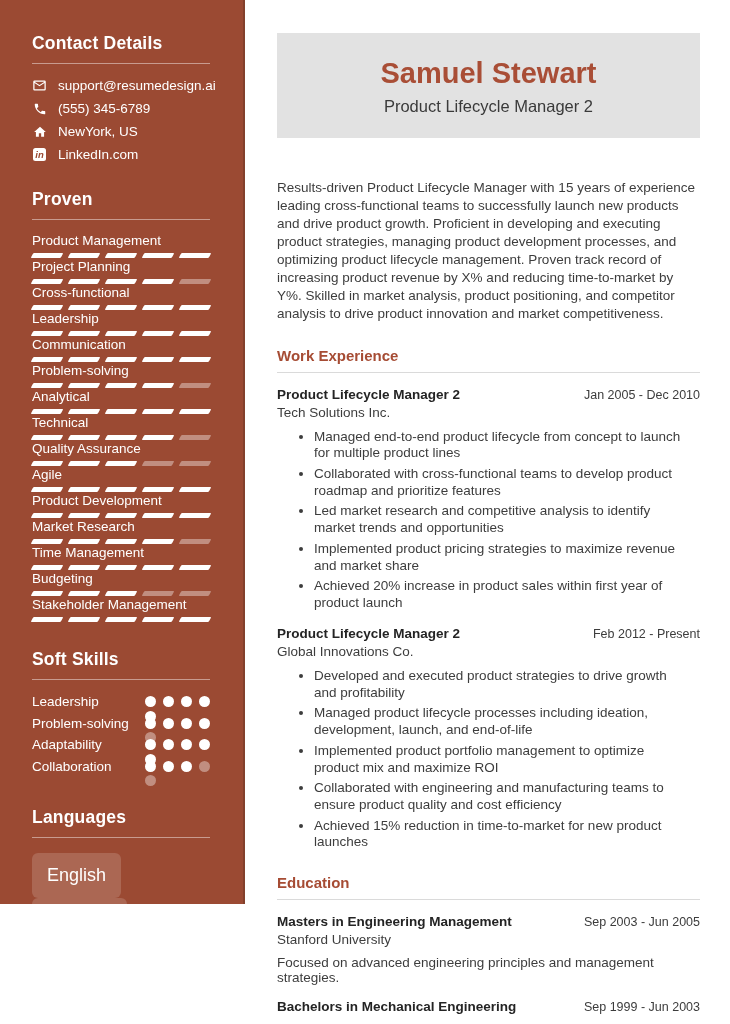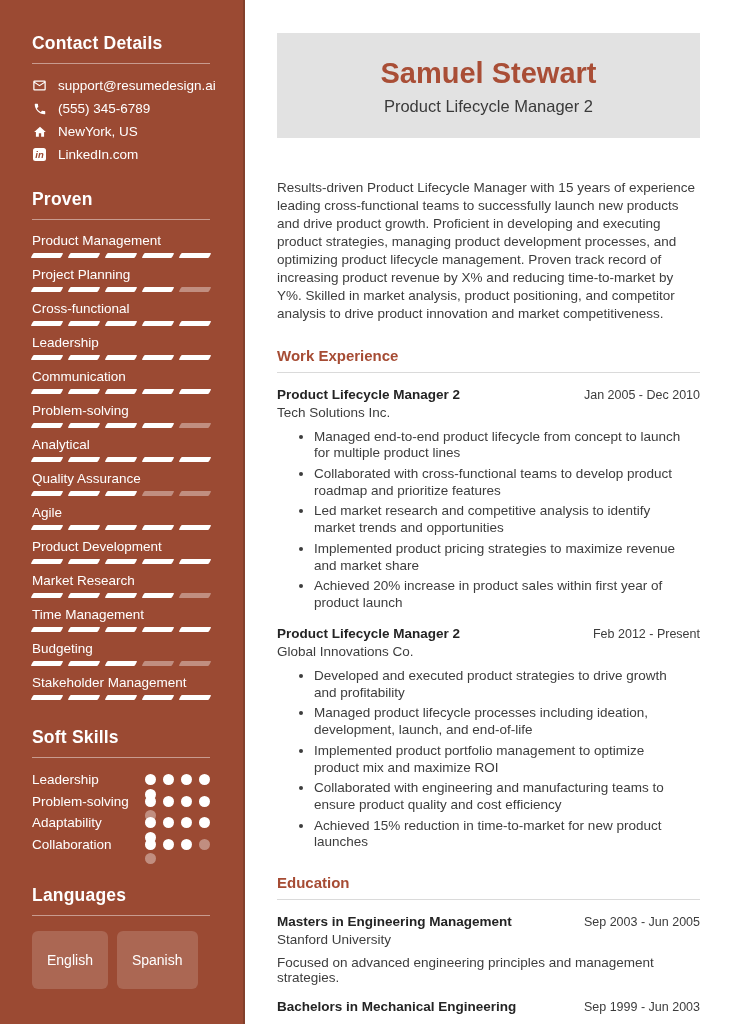--- a/index.html
+++ b/index.html
@@ -1,50 +1,50 @@
 <!DOCTYPE html>
 <html><head>
 <meta charset="utf-8">
 <style>
   html,body{margin:0;padding:0;background:#fff;}
   .page{position:relative;width:730px;height:1024px;background:#ffffff;overflow:hidden;
         font-family:"Liberation Sans",sans-serif;}
 
   
-  .sidebar{position:absolute;left:0;top:0;width:245px;height:1024px;background:#9B4A33;
+  .sidebar{position:absolute;left:0;top:0;width:245px;height:904px;background:#9B4A33;
            box-sizing:border-box;padding:33px 33px 20px 32px;border-right:2px solid #83402B;}
   .side-section{margin-bottom:27px;}
   .side-title{color:#fff;font-size:17.5px;font-weight:bold;margin:0;padding-bottom:9px;
               border-bottom:1px solid rgba(255,255,255,0.45);letter-spacing:.2px;}
   
   .contact-list{margin-top:14px;}
   .contact-row{display:flex;align-items:center;margin-bottom:8px;color:#fff;font-size:13.5px;}
   .c-icon{width:15px;height:15px;margin-right:11px;flex:0 0 15px;display:flex;align-items:center;justify-content:center;font-style:italic;}
   .c-icon svg{display:block;}
   .li-badge{width:13px;height:13px;background:#fff;border-radius:2.5px;color:#9B4A33;
             font-size:9.5px;font-weight:bold;line-height:13px;text-align:center;}
   
   .skills-list{margin-top:13px;}
-  .skill-item{margin-bottom:9px;}
+  .skill-item{margin-bottom:1px;}
   .skill-label{color:#fff;font-size:13.5px;margin-bottom:5px;}
   .skill-bar{display:flex;gap:7px;height:5px;}
   .seg{flex:1;height:5px;background:rgba(255,255,255,0.38);transform:skewX(-28deg);border-radius:1px;}
   .seg.on{background:#fff;}
   
   .soft-list{margin-top:14px;}
   .soft-row{display:flex;align-items:flex-start;height:21.5px;overflow:visible;}
   .soft-label{flex:1;color:#fff;font-size:13.5px;line-height:15px;}
   .dots{width:65px;height:11px;display:flex;flex-wrap:wrap;column-gap:7px;row-gap:3.5px;
         overflow:visible;margin-top:2px;}
   .dot{width:11px;height:11px;border-radius:50%;background:rgba(255,255,255,0.38);flex:0 0 11px;}
   .dot.on{background:#fff;}
   
   .lang-list{margin-top:15px;}
-  .lang-pill{display:inline-block;background:rgba(255,255,255,0.16);color:#fff;font-size:14px;
-             padding:21px 15px;border-radius:6px;margin-right:9px;}
+  .lang-pill{display:inline-block;background:rgba(255,255,255,0.16);color:#fff;font-size:18px;
+             padding:12px 15px;border-radius:6px;margin-right:9px;}
 
   
   .main{position:absolute;left:247px;top:0;width:483px;height:804px;box-sizing:border-box;
         padding:33px 30px 0 30px;}
   .hero{background:#E2E2E2;text-align:center;padding:25px 10px 22px;}
   .hero-name{color:#A94E36;font-size:29px;font-weight:bold;line-height:1.1;}
   .hero-title{color:#3a3a3a;font-size:16.5px;margin-top:7px;}
   .summary{margin-top:41px;color:#3d3d3d;font-size:13.5px;line-height:1.34;}
   .m-section{margin-top:23px;}
   .m-title{color:#A64C34;font-size:15px;font-weight:bold;margin:0;padding-bottom:8px;
@@ -167,20 +167,30 @@
             <div class="skill-label">Analytical</div>
             <div class="skill-bar">
               <span class="seg on"></span>
               <span class="seg on"></span>
               <span class="seg on"></span>
               <span class="seg on"></span>
               <span class="seg on"></span>
             </div>
           </div>
           <div class="skill-item">
+            <div class="skill-label">Technical</div>
+            <div class="skill-bar">
+              <span class="seg on"></span>
+              <span class="seg on"></span>
+              <span class="seg on"></span>
+              <span class="seg on"></span>
+              <span class="seg"></span>
+            </div>
+          </div>
+          <div class="skill-item">
             <div class="skill-label">Quality Assurance</div>
             <div class="skill-bar">
               <span class="seg on"></span>
               <span class="seg on"></span>
               <span class="seg on"></span>
               <span class="seg"></span>
               <span class="seg"></span>
             </div>
           </div>
           <div class="skill-item">

